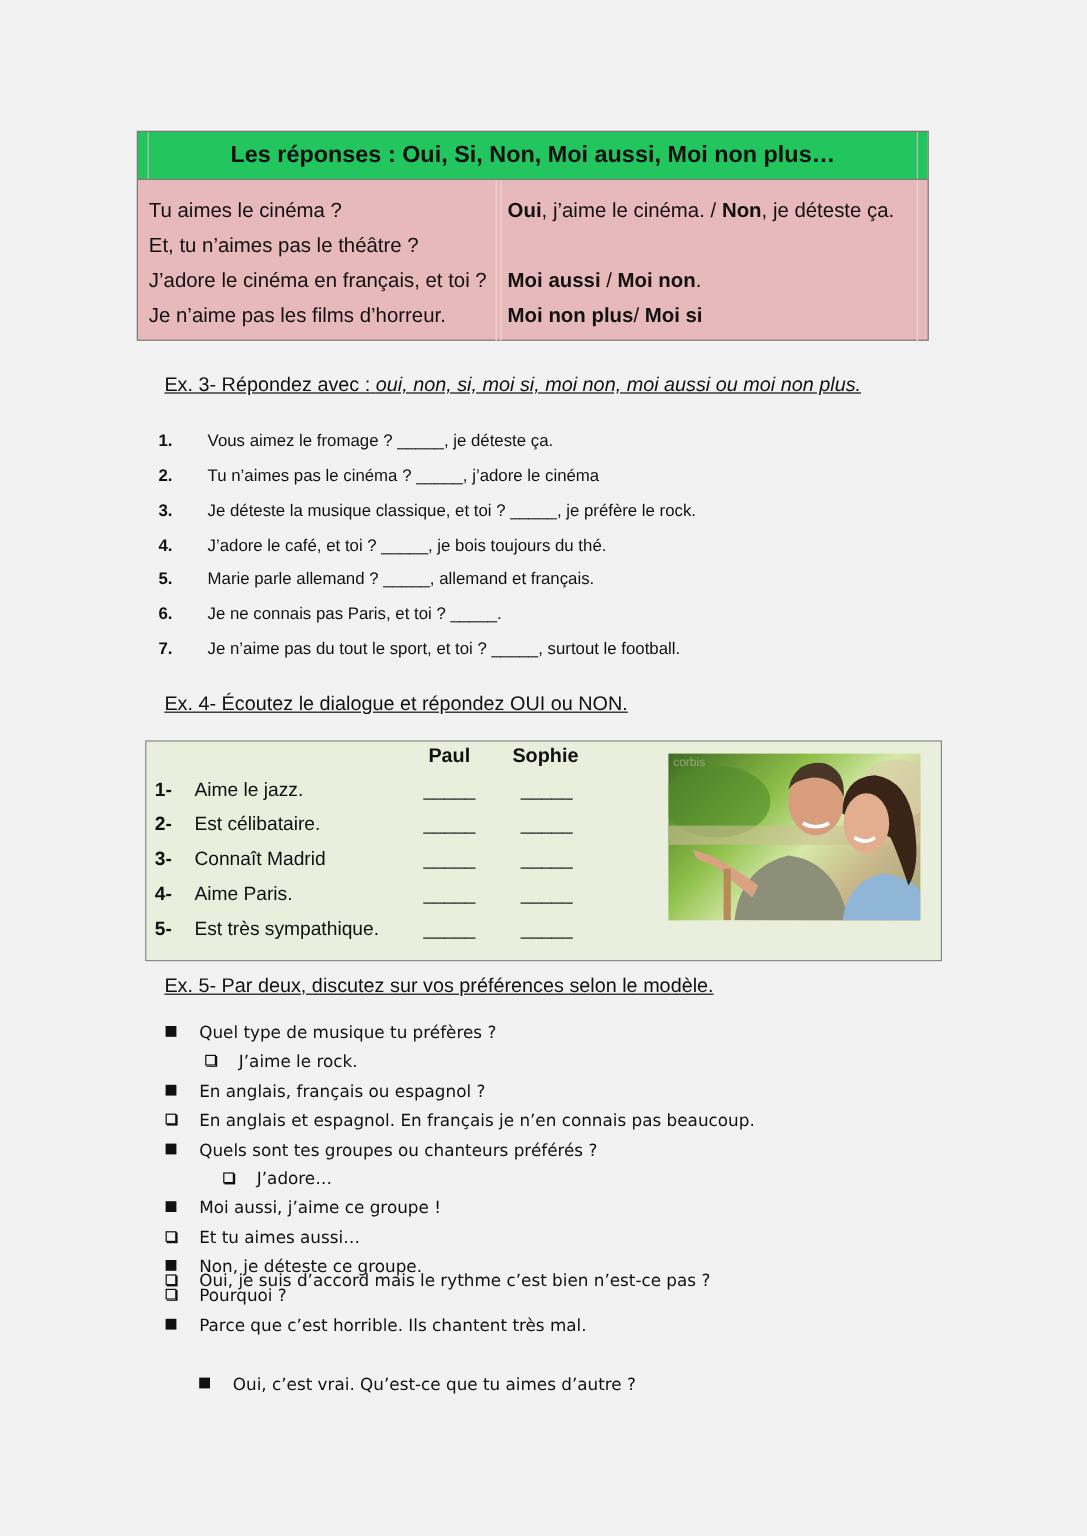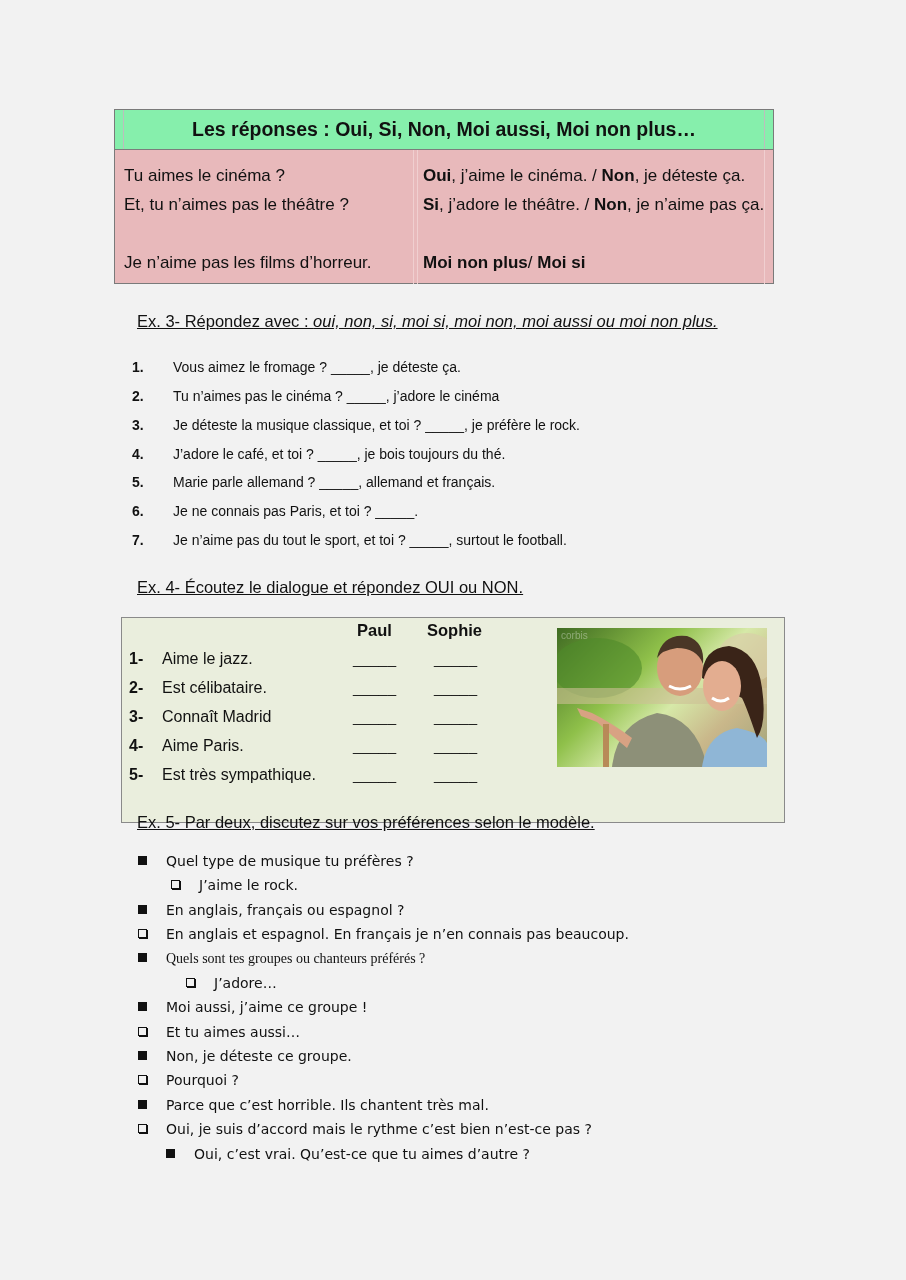--- a/index.html
+++ b/index.html
@@ -13,21 +13,21 @@
     }
     
     .resp-table {
       position: absolute; left: 114px; top: 109px;
       width: 660px; height: 175px;
       border: 1px solid #7a7a7a;
       box-sizing: border-box;
       background: #e8b9bb;
     }
     .resp-header {
-      height: 39px; background: #86efac;
+      height: 39px; background: #22c55e;
       border-bottom: 1px solid #7c7c7c;
       display: flex; align-items: center; justify-content: center;
       font-weight: bold; font-size: 19.5px; color: #111;
       position: relative;
     }
     .resp-header::before, .resp-header::after {
       content: ""; position: absolute; top: 0; bottom: 0; width: 1px; background: #bdbdbd;
     }
     .resp-header::before { left: 8px; }
     .resp-header::after { right: 8px; }
@@ -52,21 +52,21 @@
     }
     .ex-heading i { font-style: italic; }
 
     
     .ex3-item { position: absolute; left: 132px; font-size: 14px; white-space: nowrap; }
     .ex3-num { display: inline-block; width: 41px; font-weight: bold; }
 
     
     .ex4-box {
       position: absolute; left: 121px; top: 617px;
-      width: 664px; height: 206px;
+      width: 664px; height: 184px;
       background: #eaeedd;
       border: 1px solid #8a8a8a;
       box-sizing: border-box;
     }
     .ex4-colhead { position: absolute; top: 3px; font-weight: bold; font-size: 16.5px; }
     .ex4-row { position: absolute; left: 7px; font-size: 16px; white-space: nowrap; }
     .ex4-num { display: inline-block; width: 33px; font-weight: bold; }
     .ex4-blank { position: absolute; font-size: 15.5px; }
     .photo {
       position: absolute; left: 435px; top: 10px;
@@ -89,21 +89,24 @@
   <div class="resp-header">Les réponses : Oui, Si, Non, Moi aussi, Moi non plus…</div>
   <div class="resp-body">
     <div class="resp-divider"></div>
     <div class="resp-rightedge"></div>
     <div class="resp-row" style="top:11px">
       <span class="resp-q">Tu aimes le cinéma ?</span>
       <span class="resp-a"><b>Oui</b><span>, j’aime le cinéma. / </span><b>Non</b><span>, je déteste ça.</span></span>
     </div>
     <div class="resp-row" style="top:40px">
       <span class="resp-q">Et, tu n’aimes pas le théâtre ?</span>
-      <span class="resp-a"><b>Si</b><span>, j’adore le théâtre. / </span><b>Non</b><span>, je n’aime pas ça.</span></span>
+    </div>
+    <div class="resp-row" style="top:69px">
+      <span class="resp-q">J’adore le cinéma en français, et toi ?</span>
+      <span class="resp-a"><b>Moi aussi</b><span> / </span><b>Moi non</b><span>.</span></span>
     </div>
     <div class="resp-row" style="top:98px">
       <span class="resp-q">Je n’aime pas les films d’horreur.</span>
       <span class="resp-a"><b>Moi non plus</b><span>/ </span><b>Moi si</b></span>
     </div>
   </div>
 </div>
 
 <div class="ex-heading" style="top:312px">
   <span>Ex. 3- Répondez avec : </span><i>oui, non, si, moi si, moi non, moi aussi ou moi non plus.</i>
@@ -161,22 +164,22 @@
     </svg>
   </div>
 </div>
 
 <div class="ex-heading" style="top:813px">Ex. 5- Par deux, discutez sur vos préférences selon le modèle.</div>
 <div id="ex5-list">
     <div class="ex5-item" style="top: 853px;"><span class="bullet filled"></span><span>Quel type de musique tu préfères ?</span></div>
     <div class="ex5-item" style="top: 877px; padding-left: 33px;"><span class="bullet hollow"></span><span>J’aime le rock.</span></div>
     <div class="ex5-item" style="top: 902px;"><span class="bullet filled"></span><span>En anglais, français ou espagnol ?</span></div>
     <div class="ex5-item" style="top: 926px;"><span class="bullet hollow"></span><span>En anglais et espagnol. En français je n’en connais pas beaucoup.</span></div>
-    <div class="ex5-item" style="top: 951px; font-family: Liberation Serif, serif;"><span class="bullet filled"></span><span>Quels sont tes groupes ou chanteurs préférés ?</span></div>
+    <div class="ex5-item" style="top: 951px;"><span class="bullet filled"></span><span>Quels sont tes groupes ou chanteurs préférés ?</span></div>
     <div class="ex5-item" style="top: 975px; margin-left: 48px;"><span class="bullet hollow"></span><span>J’adore…</span></div>
     <div class="ex5-item" style="top: 999px;"><span class="bullet filled"></span><span>Moi aussi, j’aime ce groupe !</span></div>
     <div class="ex5-item" style="top: 1024px;"><span class="bullet hollow"></span><span>Et tu aimes aussi…</span></div>
     <div class="ex5-item" style="top: 1048px;"><span class="bullet filled"></span><span>Non, je déteste ce groupe.</span></div>
     <div class="ex5-item" style="top: 1072px;"><span class="bullet hollow"></span><span>Pourquoi ?</span></div>
     <div class="ex5-item" style="top: 1097px;"><span class="bullet filled"></span><span>Parce que c’est horrible. Ils chantent très mal.</span></div>
-    <div class="ex5-item" style="top: 1121px;"><span class="bullet hollow"></span><span>Oui, je suis d’accord mais le rythme c’est bien n’est-ce pas ?</span></div>
+    <div class="ex5-item" style="top: 1060px;"><span class="bullet hollow"></span><span>Oui, je suis d’accord mais le rythme c’est bien n’est-ce pas ?</span></div>
     <div class="ex5-item" style="top: 1146px; padding-left: 28px;"><span class="bullet filled"></span><span>Oui, c’est vrai. Qu’est-ce que tu aimes d’autre ?</span></div>
   </div>
 
 </body></html>

